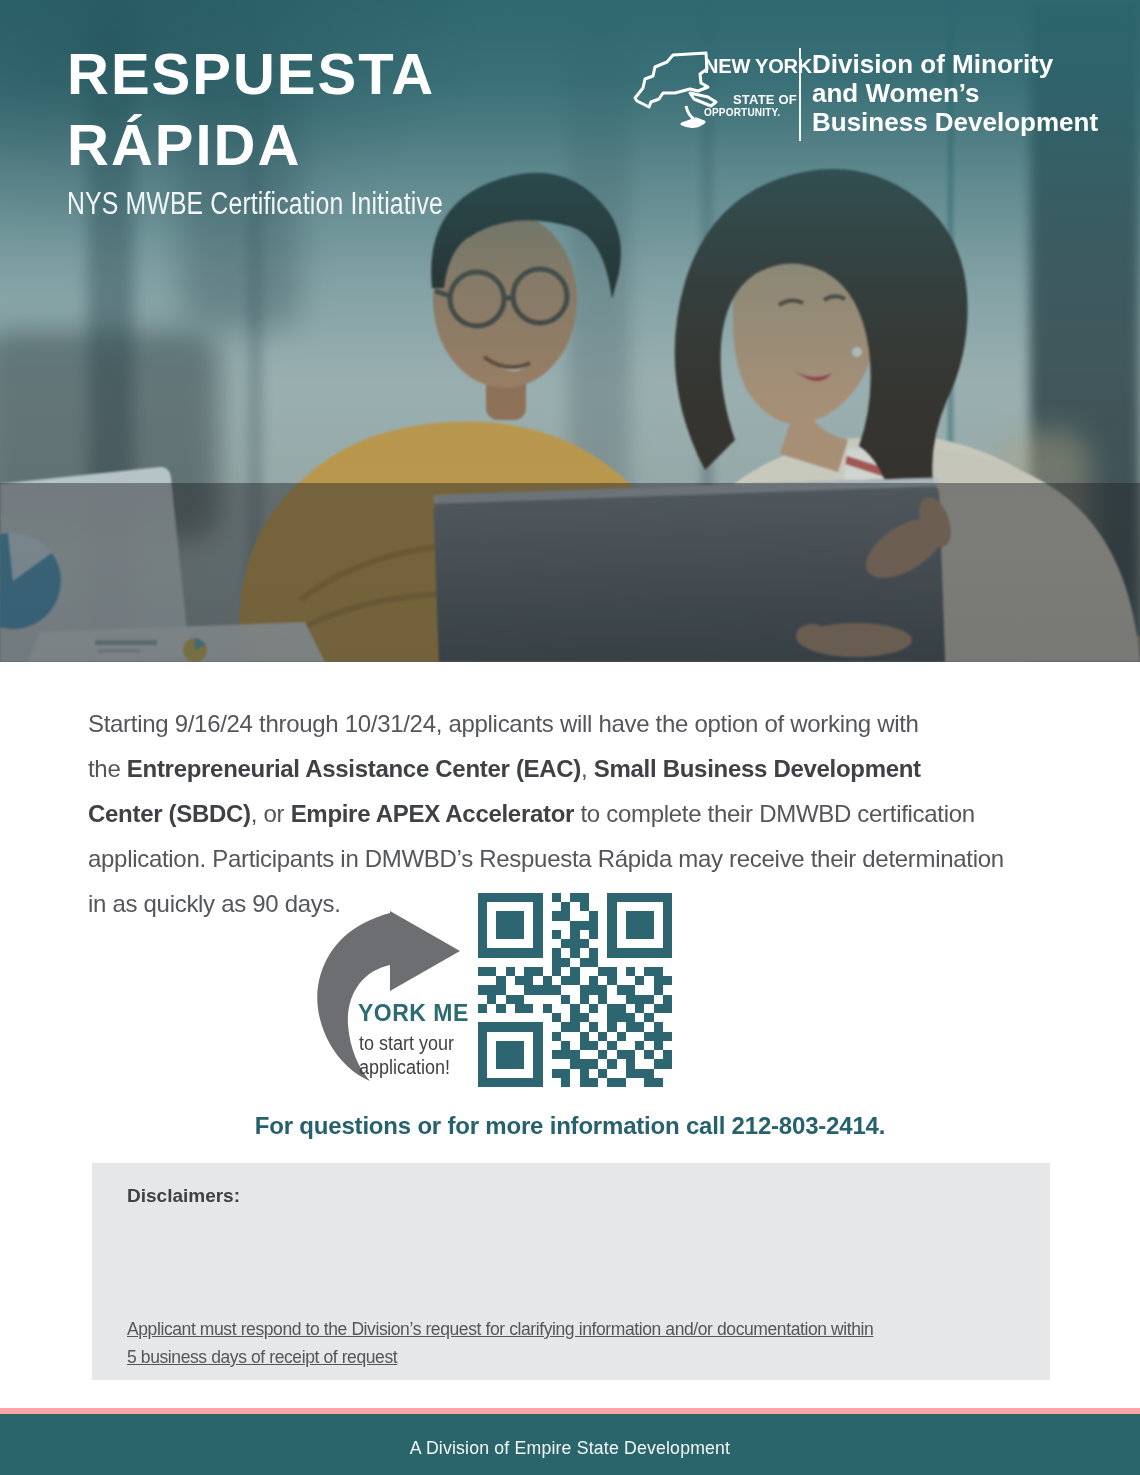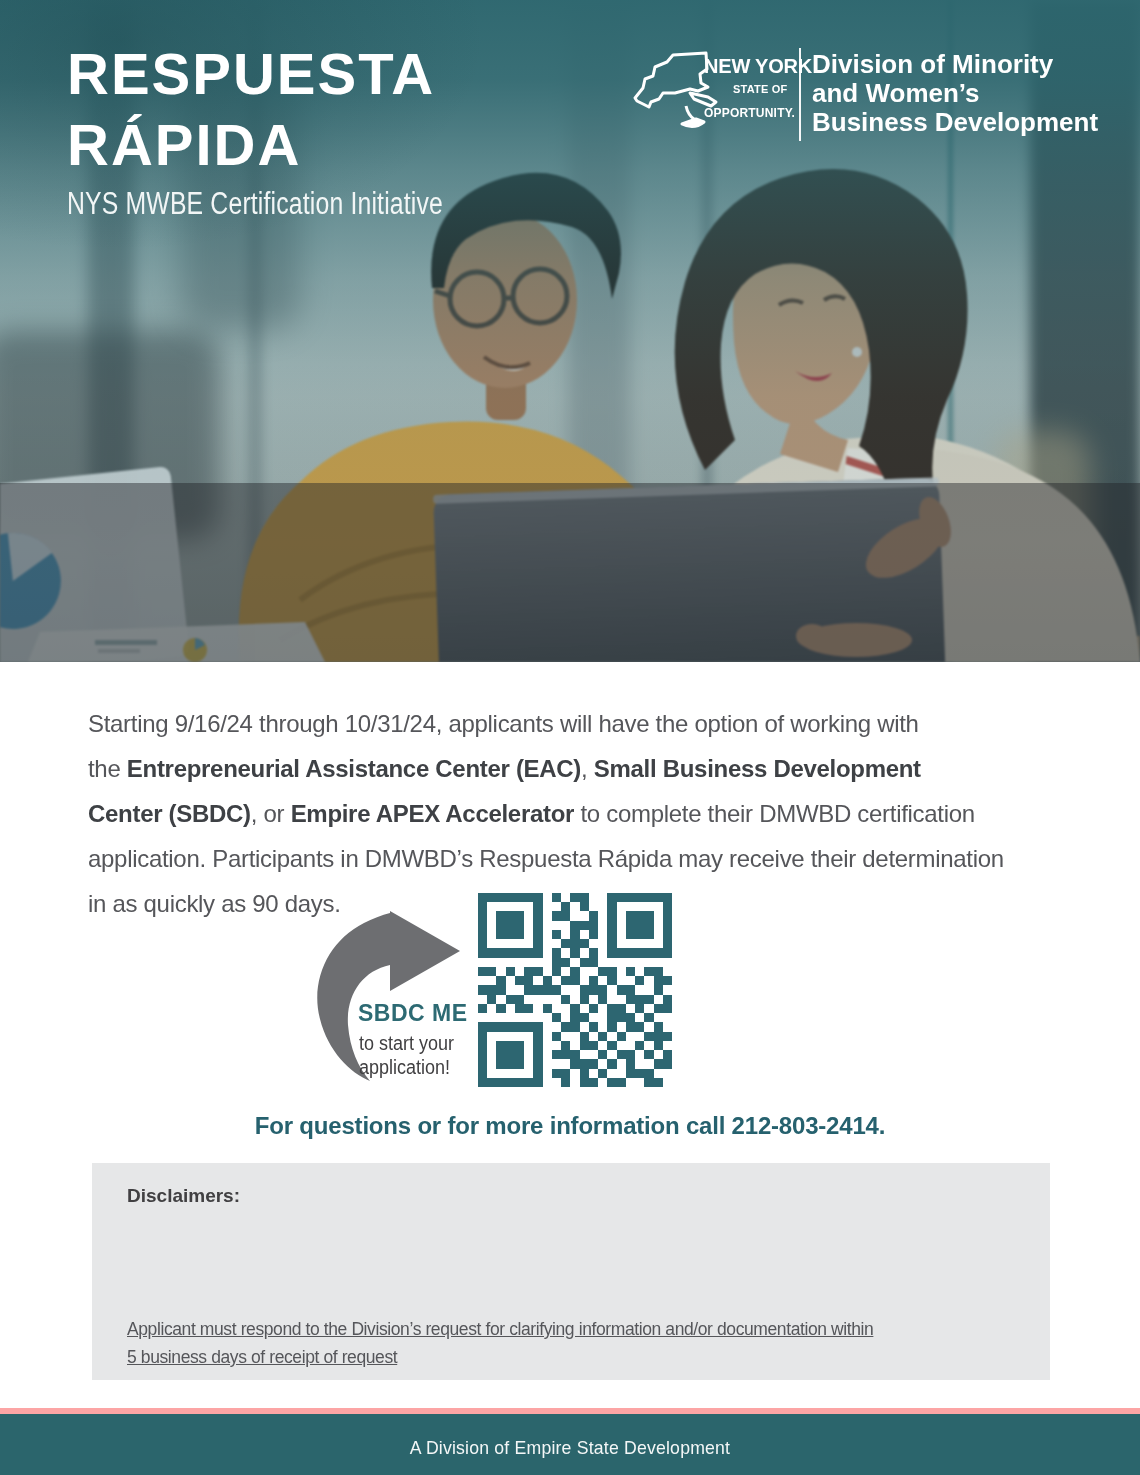--- a/index.html
+++ b/index.html
@@ -36,22 +36,22 @@
 
   .page-title { position:absolute; left:67px; top:38px; color:#ffffff; font-size:58px; font-weight:700;
     line-height:71px; letter-spacing:2px; white-space:pre-line; }
   .page-subtitle { position:absolute; left:67px; top:186px; color:#f2f6f6; font-size:31px; font-weight:400;
     letter-spacing:.2px; transform:scaleX(.80); transform-origin:left top; white-space:nowrap; }
 
   .logo { position:absolute; left:630px; top:42px; width:470px; height:120px; color:#fff; }
   .ny-map { position:absolute; left:0; top:4px; }
   .brand { position:absolute; left:74px; top:14px; line-height:1; }
   .brand .l1 { font-size:20px; font-weight:700; letter-spacing:-.2px; }
-  .brand .l2 { font-size:11px; font-weight:700; letter-spacing:.2px; margin-top:8px;padding-left:29px; }
-  .brand .l3 { font-size:12px; font-weight:700; letter-spacing:.2px; margin-top:12px; }
+  .brand .l2 { font-size:13px; font-weight:700; letter-spacing:.2px; margin-top:17px;padding-left:29px; }
+  .brand .l3 { font-size:10px; font-weight:700; letter-spacing:.2px; margin-top:2px; }
   .logo-divider { position:absolute; left:169px; top:6px; width:2px; height:93px; background:#ffffff; opacity:.95; }
   .division { position:absolute; left:182px; top:8px; font-size:26px; font-weight:700; line-height:29px; white-space:pre-line; }
 
   
   .body-par { position:absolute; left:88px; top:701px; width:1030px; color:#55565a; font-size:24px;
     line-height:45px; letter-spacing:-.3px; white-space:pre-line; }
   .body-par .b { font-weight:700; color:#3e4145; }
 
   .arrow-wrap { position:absolute; left:312px; top:903px; width:150px; height:185px; }
   .scan-me { position:absolute; left:358px; top:1000px; color:#2d6a73; font-size:23px; font-weight:700; letter-spacing:.5px; }
@@ -194,21 +194,21 @@
 the </span><span class="b">Entrepreneurial Assistance Center (EAC)</span><span>, </span><span class="b">Small Business Development
 Center (SBDC)</span><span>, or </span><span class="b">Empire APEX Accelerator</span><span> to complete their DMWBD certification
 application. Participants in DMWBD’s Respuesta Rápida may receive their determination
 in as quickly as 90 days.</span></p>
 
   <div class="arrow-wrap">
     <svg width="150" height="185" viewBox="0 0 150 185">
       <path d="M78 8 L148 48 L78 88 L78 62 C 50 68 34 92 36 122 C 38 146 46 164 58 178 C 38 170 16 148 8 116 C -2 78 16 38 52 20 C 60 16 70 12 78 10 Z" fill="#6d6e71"></path>
     </svg>
   </div>
-  <div class="scan-me">SBDC ME</div>
+  <div class="scan-me">YORK ME</div>
   <div class="scan-sub">to start your
 application!</div>
   <div class="qr">
     <svg id="qr-svg" width="194" height="194" viewBox="0 0 21 21" style="shape-rendering:crispEdges">
         <rect x="0" y="0" width="1" height="1" fill="#2D6671"></rect>
         <rect x="1" y="0" width="1" height="1" fill="#2D6671"></rect>
         <rect x="2" y="0" width="1" height="1" fill="#2D6671"></rect>
         <rect x="3" y="0" width="1" height="1" fill="#2D6671"></rect>
         <rect x="4" y="0" width="1" height="1" fill="#2D6671"></rect>
         <rect x="5" y="0" width="1" height="1" fill="#2D6671"></rect>

